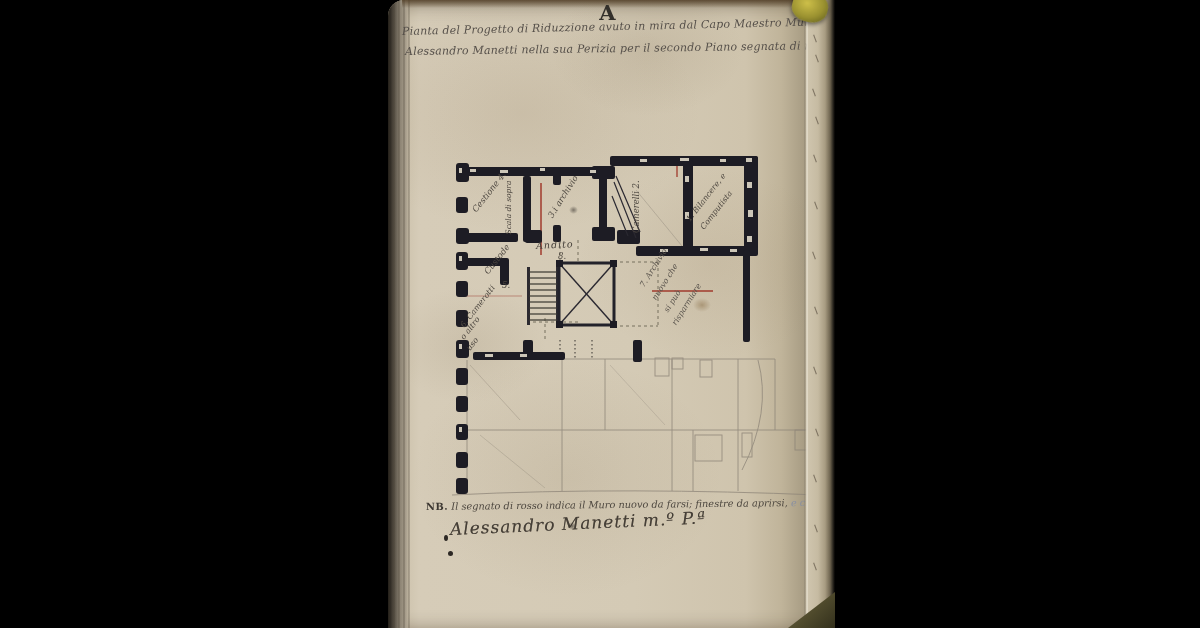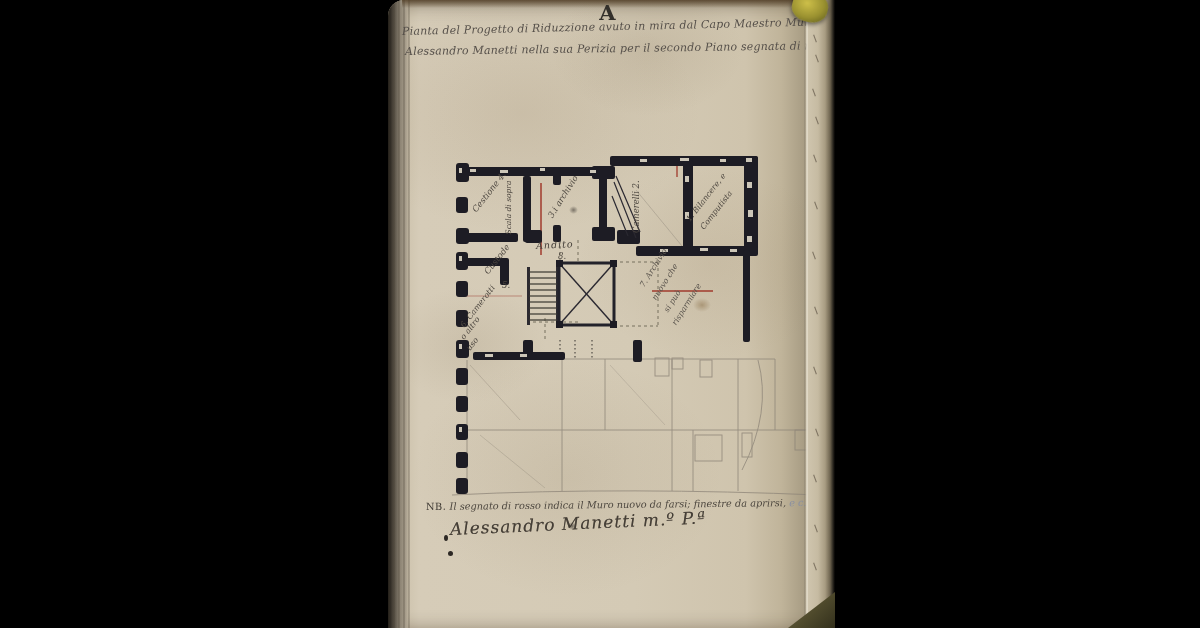--- a/index.html
+++ b/index.html
@@ -33,21 +33,21 @@
   .corner-br{position:absolute;left:400px;top:592px;width:47px;height:36px;
     clip-path:polygon(100% 0,100% 100%,0 100%);
     background:linear-gradient(135deg,#6a6442 10%,#4f4a2c 55%,#33301c 100%);}
   .hand{position:absolute;color:#56504a;font-style:italic;white-space:nowrap;transform-origin:left center;}
   .sec-letter{position:absolute;left:206px;top:0px;width:28px;text-align:center;
     font-size:21px;font-weight:bold;color:#33302b;letter-spacing:1px;}
   .h1{left:14px;top:25px;font-size:11px;transform:rotate(-1.3deg);letter-spacing:0.2px;}
   .h2{left:17px;top:45px;font-size:11px;transform:rotate(-0.8deg);letter-spacing:0.2px;}
   .rl{font-size:8.5px;color:#4e4841;}
   .nb{left:38px;top:501px;font-size:9.8px;transform:rotate(-0.6deg);color:#4d473f;}
-  .nb .pfx{font-weight:normal;font-style:normal;letter-spacing:0.5px;color:#3c3731;}
+  .nb .pfx{font-weight:bold;font-style:normal;letter-spacing:0.5px;color:#3c3731;}
   .nb .tail{color:#8a90a0;}
   .sig{left:62px;top:519px;font-size:17px;transform:rotate(-2.6deg);color:#453f37;letter-spacing:1px;
        text-shadow:0 0 0.6px rgba(60,50,40,0.5);}
   .dot{position:absolute;background:#2c2824;border-radius:50%;}
   .stain{position:absolute;border-radius:50%;}
   svg.plan{position:absolute;inset:0;}
 </style>
 </head>
 <body>
 

